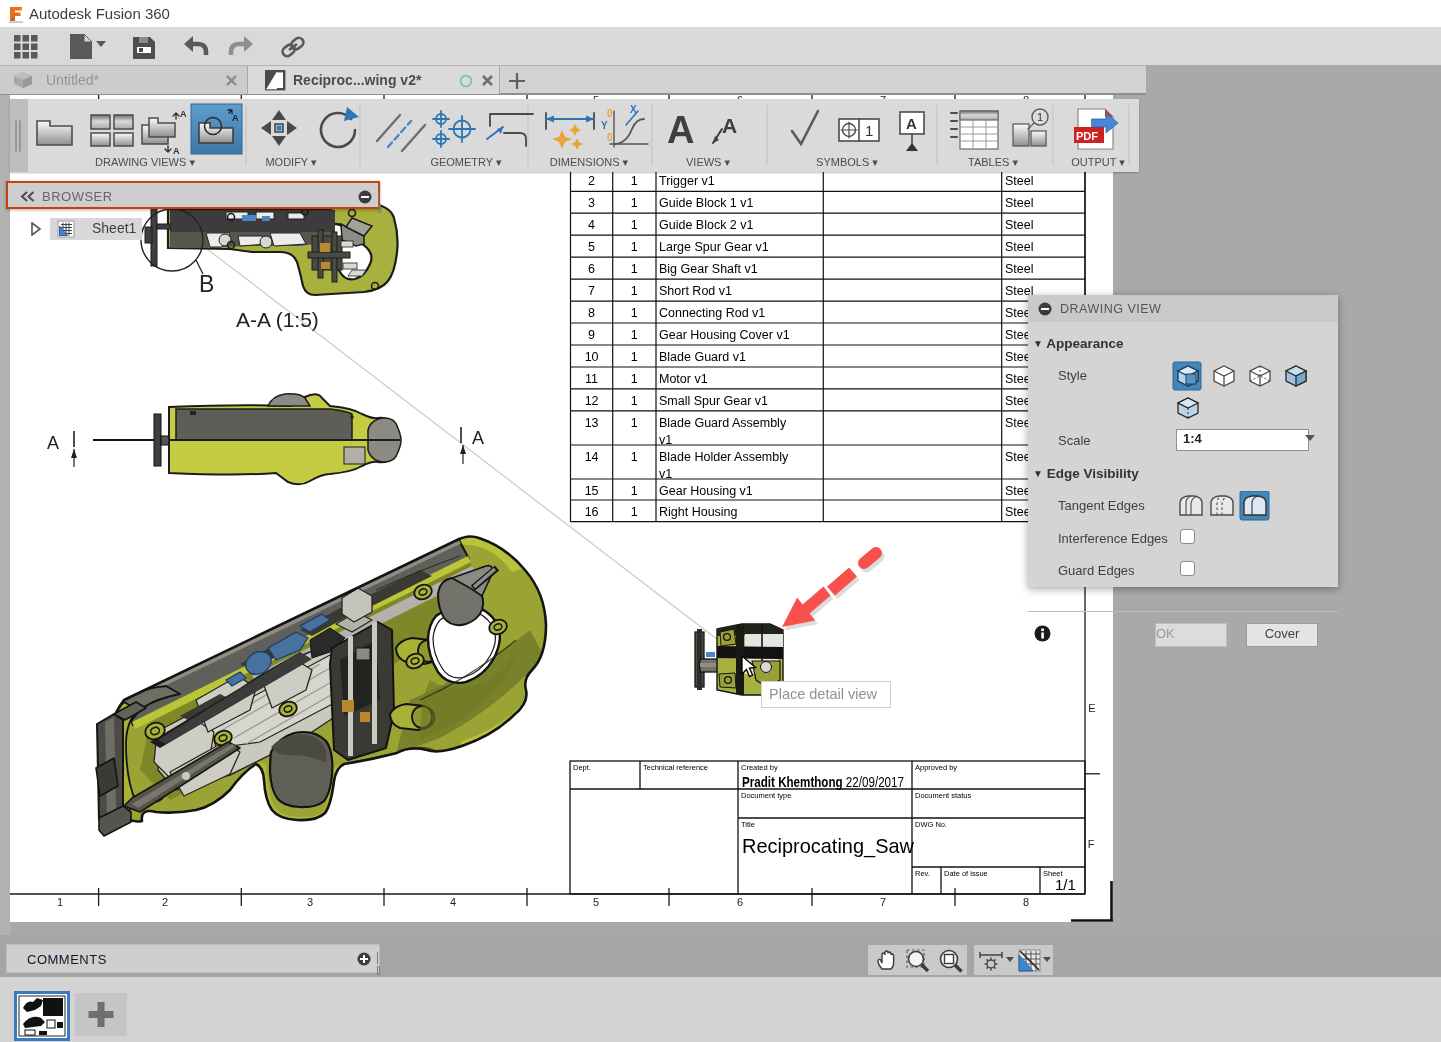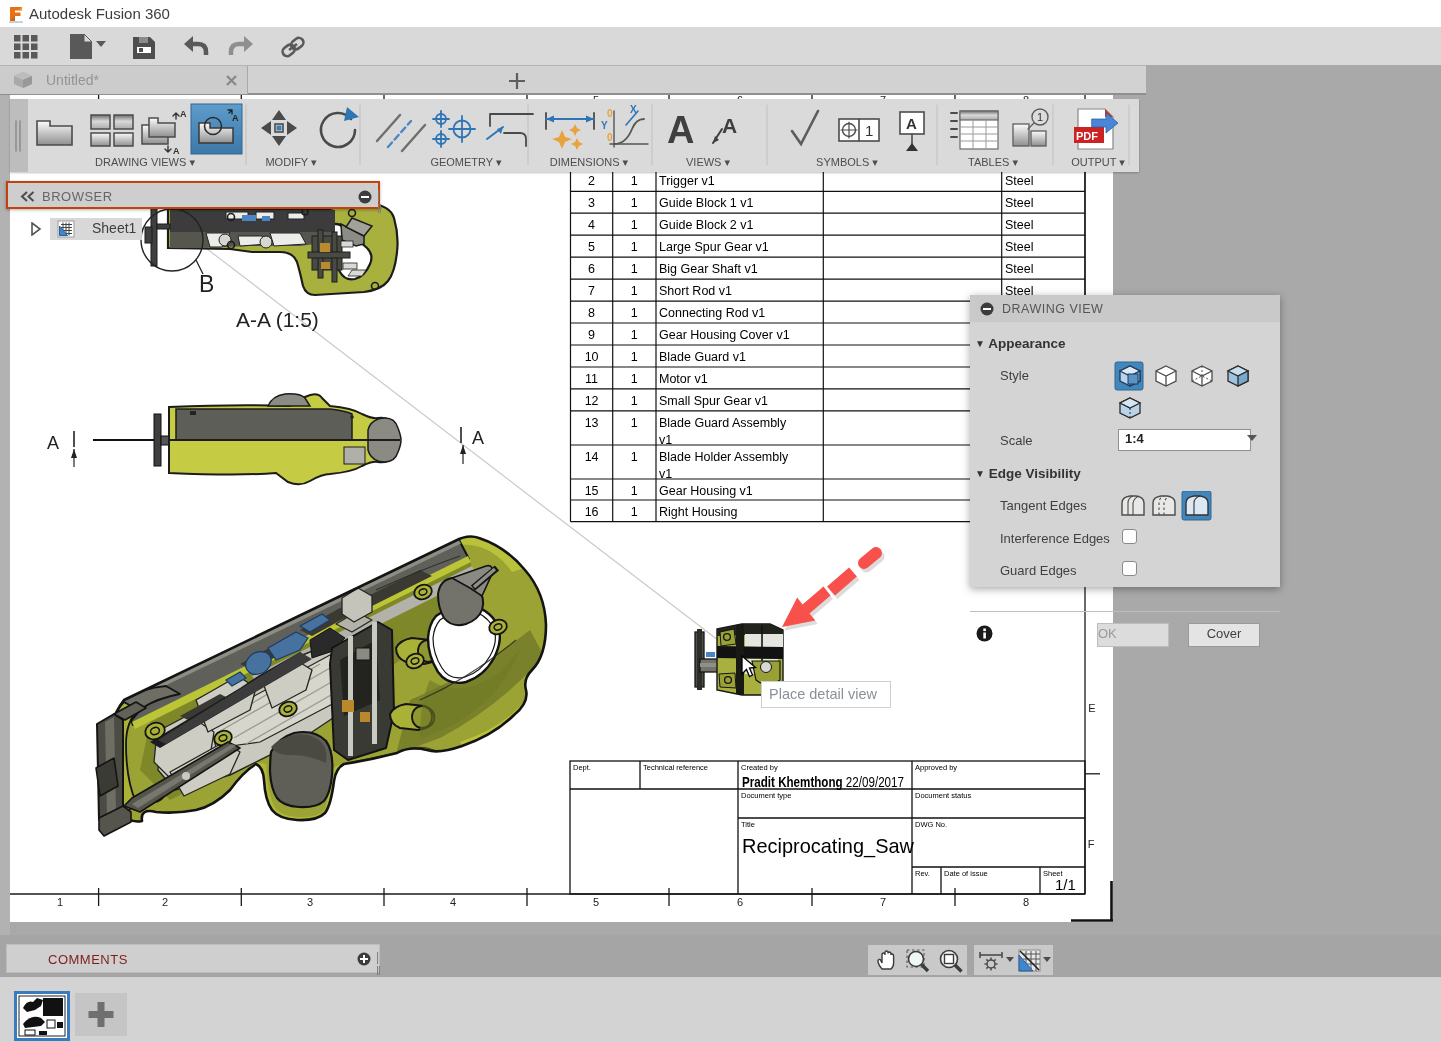--- a/index.html
+++ b/index.html
@@ -20,21 +20,21 @@
   
   #band{left:0;top:935px;width:1441px;height:42px;background:#a5a5a5;}
   #bottombar{left:0;top:977px;width:1441px;height:65px;background:#d3d3d3;}
   
   #ribbon{left:10px;top:99px;width:1129px;height:73px;background:#dadada;box-shadow:0 1px 2px rgba(0,0,0,.25);}
   #ribbon .grip{position:absolute;left:0;top:0;width:18px;height:73px;background:#bdbdbd;}
   .glabel{position:absolute;top:57px;font-size:11px;color:#4d4d4d;white-space:nowrap;text-align:center;}
   
   #browser{left:6px;top:181px;width:374px;height:28px;background:#cecece;border:2px solid #c2410c;box-sizing:border-box;box-shadow:0 1px 3px rgba(0,0,0,.3);}
   
-  #dlg{left:970px;top:295px;width:310px;height:292px;background:#d4d4d4;box-shadow:0 2px 8px rgba(0,0,0,.35);}
+  #dlg{left:1028px;top:295px;width:310px;height:292px;background:#d4d4d4;box-shadow:0 2px 8px rgba(0,0,0,.35);}
   #dlg .hdr{position:absolute;left:0;top:0;width:100%;height:27px;background:#c9c9c9;}
   
   #comments{left:6px;top:944px;width:374px;height:29px;background:#cfcfcf;border:1px solid #bdbdbd;box-sizing:border-box;}
 </style>
 </head>
 <body>
 <div class="abs" id="canvas"></div>
 <div class="abs" id="paper" style="left:0;top:95px;width:1113px;height:827px;background:#fff;"></div>
 <svg class="abs" style="left:0;top:95px;" width="1145" height="847">
 
@@ -538,20 +538,35 @@
     <svg class="abs" style="left:13px;top:5px;" width="22" height="19" viewBox="0 0 22 19">
       <path d="M10 1 L19 5 L19 13 L10 17 L1 13 L1 5 Z" fill="#a9a9a9"></path>
       <path d="M10 1 L19 5 L10 9 L1 5 Z" fill="#bdbdbd"></path>
       <path d="M10 9 L19 5 L19 13 L10 17 Z" fill="#989898"></path>
     </svg>
     <span class="tabtxt" style="left:46px;color:#949494;font-weight:normal;">Untitled*</span>
     <svg class="abs" style="left:225px;top:8px;" width="13" height="13">
         <path d="M2 2 L11 11 M11 2 L2 11" stroke="#8a8a8a" stroke-width="2.4"></path>
       </svg>
   </div>
+  <div class="tab" id="tab2">
+    <svg class="abs" style="left:17px;top:4px;" width="22" height="21" viewBox="0 0 22 21">
+      <rect x="1.2" y="1.2" width="18" height="18" fill="#fff" stroke="#4b4b4b" stroke-width="2.4"></rect>
+      <path d="M1.2 1.2 L12 1.2 L12 19.2 L1.2 19.2 Z" fill="#4b4b4b"></path>
+      <path d="M12 1.2 L12 19.2 L1.2 19.2 Z" fill="#fff"></path>
+    </svg>
+    <span class="tabtxt" style="left:45px;color:#4d4d4d;">Reciproc...wing v2*</span>
+    <circle class="abs"></circle>
+    <svg class="abs" style="left:211px;top:8px;" width="14" height="14">
+        <circle cx="7" cy="7" r="5.4" fill="none" stroke="#7fbfad" stroke-width="1.8"></circle>
+      </svg>
+    <svg class="abs" style="left:233px;top:8px;" width="13" height="13">
+        <path d="M2 2 L11 11 M11 2 L2 11" stroke="#6f6f6f" stroke-width="2.6"></path>
+      </svg>
+  </div>
   <svg class="abs" style="left:508px;top:6px;" width="18" height="18">
       <path d="M9 1 L9 17 M1 9 L17 9" stroke="#5f5f5f" stroke-width="2.2"></path>
     </svg>
 </div>
 <div class="abs" id="ribbon">
     <div class="grip"></div>
   <svg class="abs" style="left:0;top:0;" width="1129" height="73">
     <defs>
       <linearGradient id="gmetal" x1="0" y1="0" x2="0" y2="1">
         <stop offset="0" stop-color="#fbfbfb"></stop>
@@ -827,21 +842,21 @@
   <div style="position:absolute;left:0;top:316px;width:310px;height:1px;background:#bdbdbd;"></div>
   <svg class="abs" style="left:6px;top:330px;" width="17" height="17">
       <circle cx="8.5" cy="8.5" r="8" fill="#1a1a1a"></circle>
       <rect x="7.3" y="3.5" width="2.6" height="2.6" fill="#fff"></rect>
       <rect x="7.3" y="7.5" width="2.6" height="6" fill="#fff"></rect>
     </svg>
   <div style="position:absolute;left:127px;top:328px;width:70px;height:20px;background:#dcdcdc;border:1px solid #bdbdbd;font-size:13px;color:#9a9a9a;padding-top:2px;">OK</div>
   <div style="position:absolute;left:218px;top:328px;width:70px;height:20px;background:#e4e4e4;border:1px solid #9a9a9a;text-align:center;font-size:13px;color:#3f3f3f;padding-top:2px;">Cover</div>
 </div>
 <div class="abs" id="comments">
-  <span style="position:absolute;left:41px;top:7px;font-size:13px;color:#7f1d1d;letter-spacing:.5px;">COMMENTS</span>
+  <span style="position:absolute;left:20px;top:7px;font-size:13px;color:#0f172a;letter-spacing:.5px;">COMMENTS</span>
   <svg class="abs" style="left:350px;top:7px;" width="14" height="14">
       <circle cx="7" cy="7" r="6.5" fill="#3c3c3c"></circle>
       <rect x="3" y="6" width="8" height="2" fill="#fff"></rect>
       <rect x="6" y="3" width="2" height="8" fill="#fff"></rect>
     </svg>
   <span style="position:absolute;left:369px;top:5px;font-size:12px;color:#7c7c7c;">|‖</span>
 </div>
 <div class="abs" id="nav1" style="left:868px;top:945px;width:99px;height:30px;background:#c9c9c9;">
   <svg class="abs" style="left:6px;top:3px;" width="24" height="24" viewBox="0 0 24 24">
     <path d="M8 21 Q5 18 4 14 Q3.5 12 5 11.5 Q6.5 11 7 13 L8 15 L8 7 Q8 5 9.5 5 Q11 5 11 7 L11 4.5 Q11 3 12.5 3 Q14 3 14 4.5 L14 5.5 Q14 4 15.5 4 Q17 4.2 17 6 L17 7 Q17 5.8 18.3 6 Q19.6 6.2 19.6 8 L19.6 15 Q19.6 19 17 21 Z" fill="#fff" stroke="#3c3c3c" stroke-width="1.4"></path>

